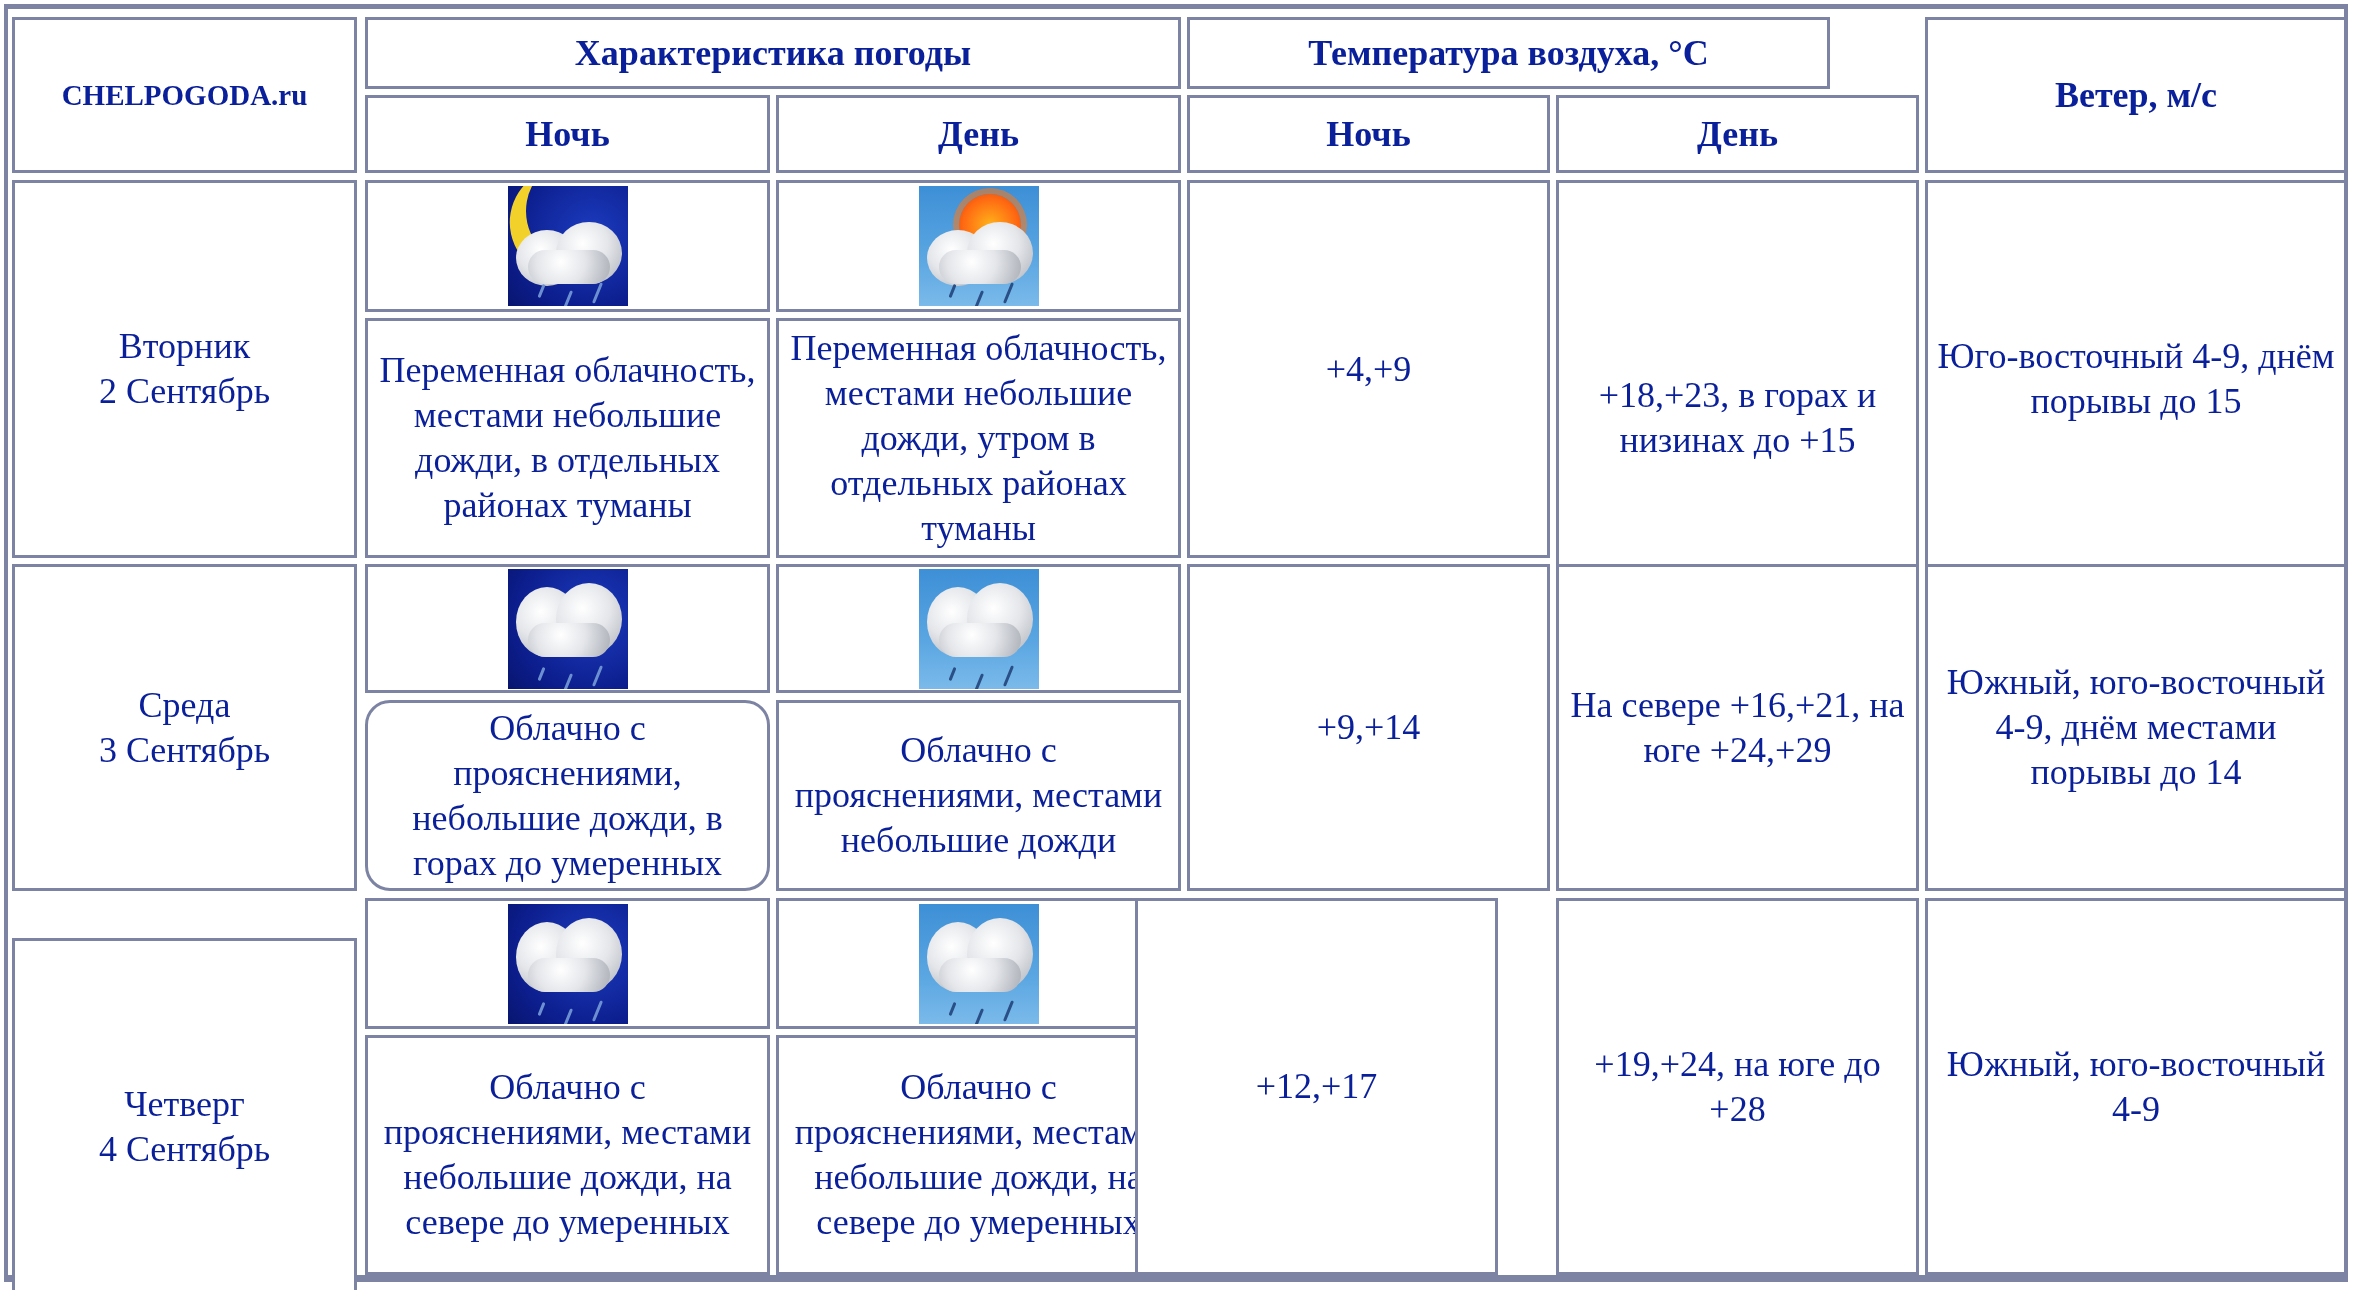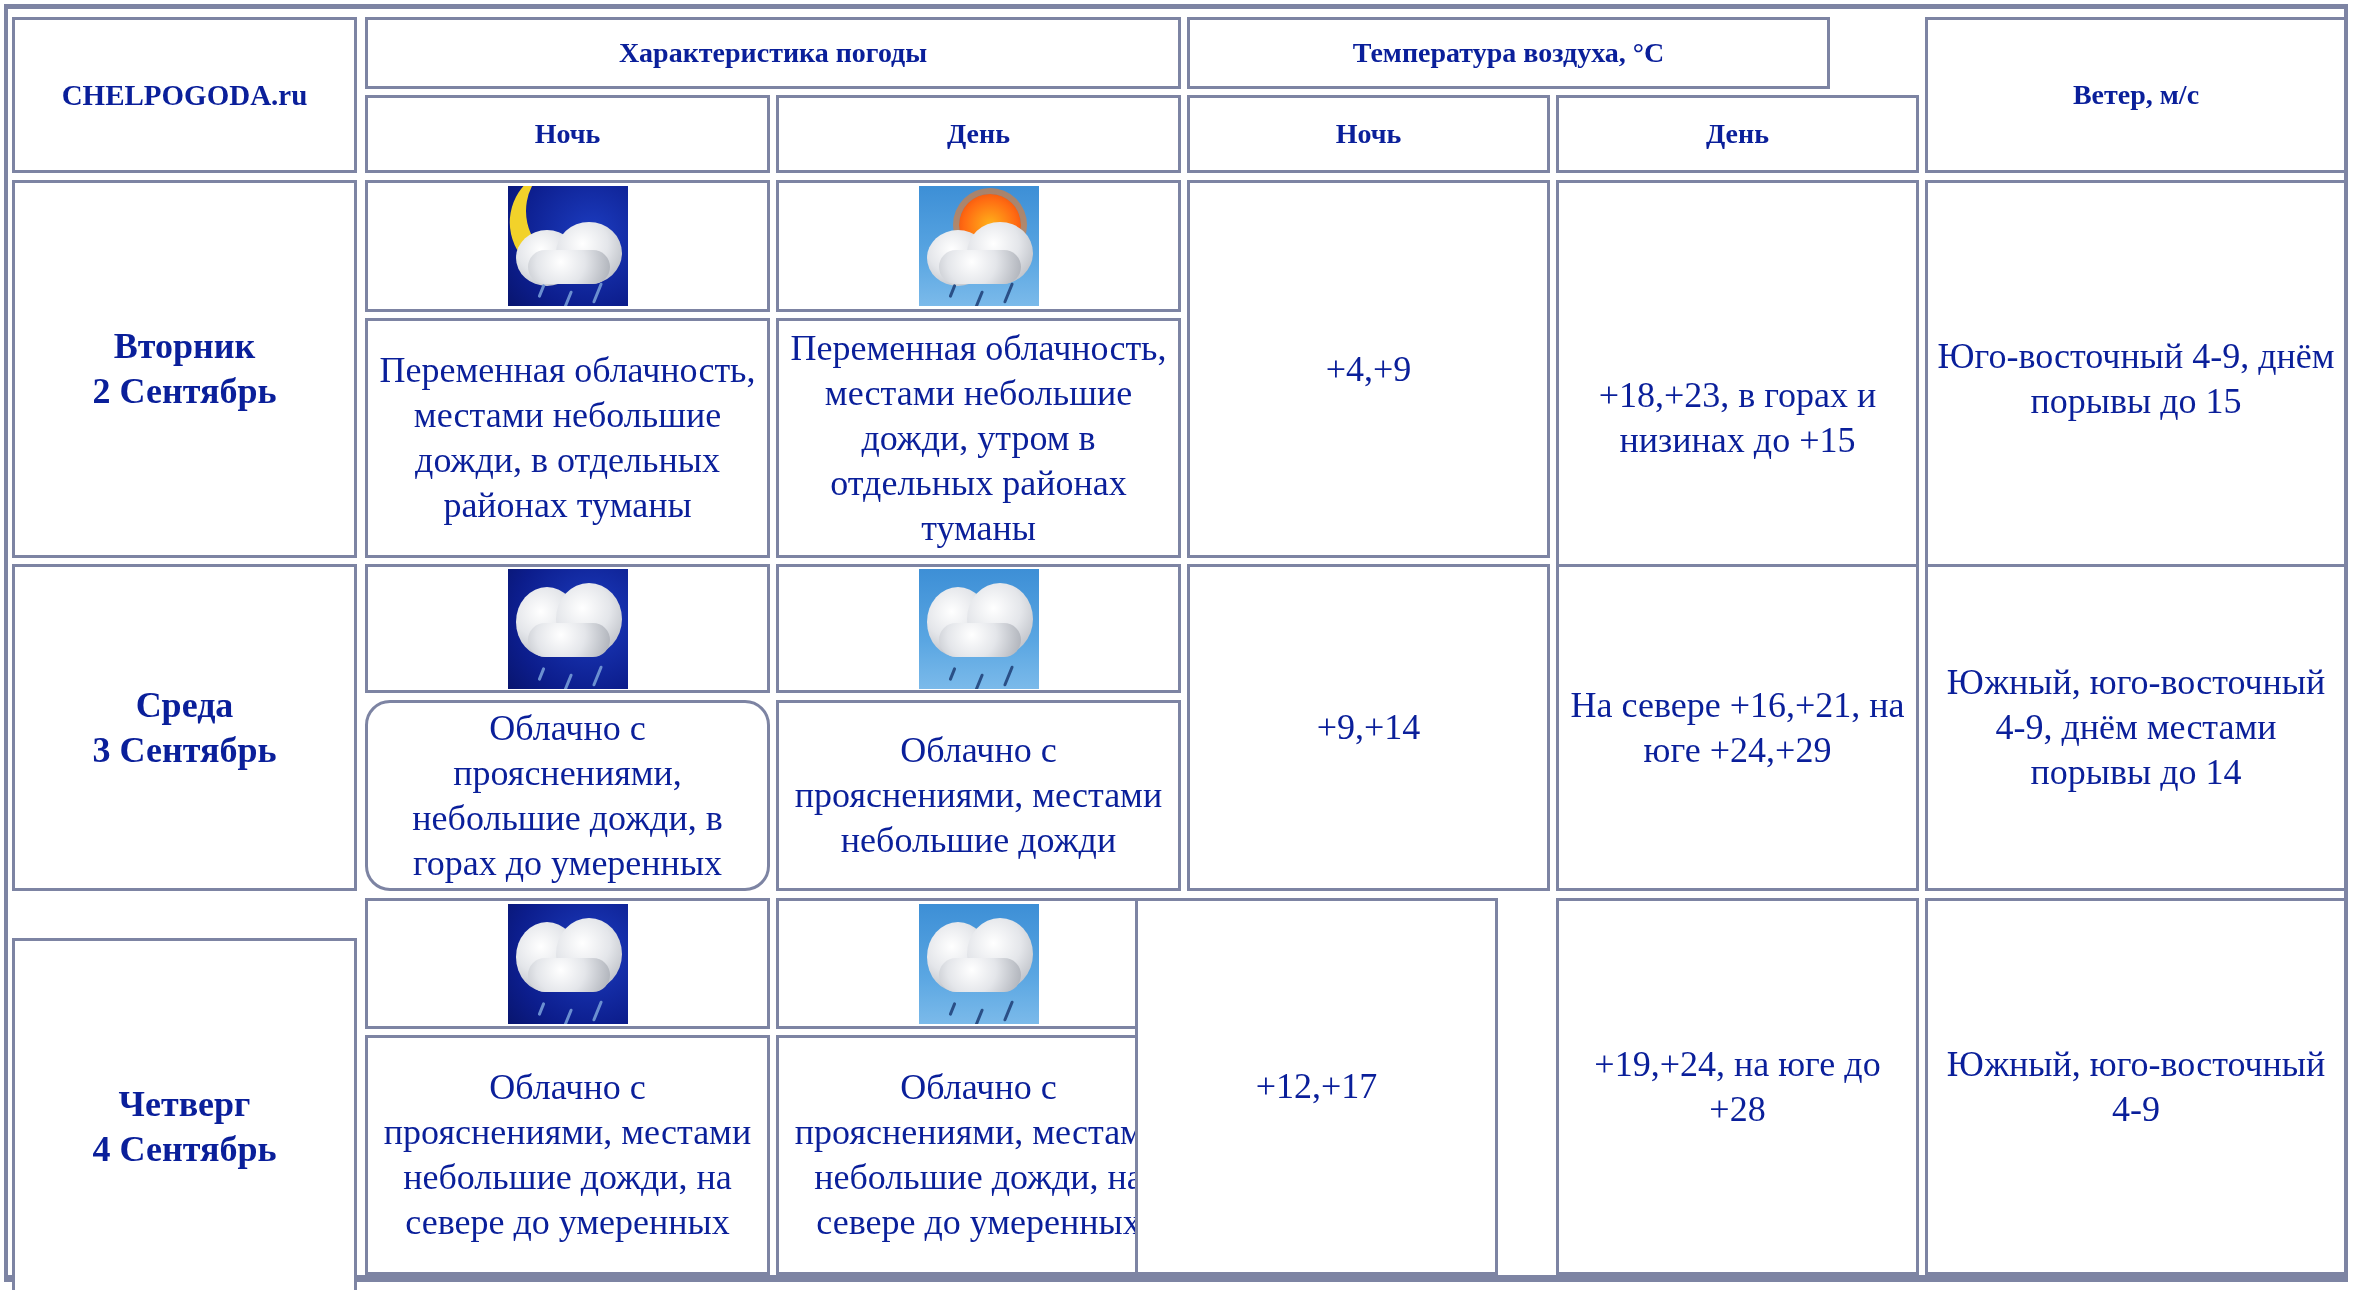--- a/index.html
+++ b/index.html
@@ -2,23 +2,23 @@
 <html><head>
 <meta charset="utf-8">
 <style>
   html, body { margin: 0; padding: 0; background: #ffffff; }
   body { width: 2358px; height: 1290px; position: relative; overflow: hidden;
          font-family: "Liberation Serif", "DejaVu Serif", serif; color: #0a1f9a; }
   .outer { position: absolute; left: 4px; top: 4px; width: 2344px; height: 1278px;
            border: 4px solid #7d84a3; border-top-width: 5px; border-bottom-width: 7px; box-sizing: border-box; }
   .cell { position: absolute; box-sizing: border-box; border: 3px solid #7d84a3; background: #fff;
           display: flex; align-items: center; justify-content: center; text-align: center; }
-  .hdr { font-weight: bold; font-size: 28px; line-height: 44px; }
+  .hdr { font-weight: bold; font-size: 36px; line-height: 44px; }
   .site { font-size: 29px; }
-  .day { font-weight: bold; font-size: 36px; line-height: 45px; }
+  .day { font-weight: normal; font-size: 36px; line-height: 45px; }
   .txt { font-size: 36px; line-height: 45px; padding: 0 6px; }
   .icon { width: 120px; height: 120px; position: relative; overflow: hidden; }
   .icon.night { background: radial-gradient(circle at 70% 40%, #1c3cc0 0%, #0c1d8c 70%, #08156e 100%); }
   .icon.day { background: linear-gradient(180deg, #3d8fd6 0%, #5aa6e2 60%, #7bbaea 100%); }
   .moon { position: absolute; left: 18px; top: -30px; width: 110px; height: 110px; border-radius: 50%;
           box-shadow: -14px 14px 0 0 #f2d22a; transform: rotate(10deg); }
   .sun { position: absolute; left: 40px; top: 8px; width: 62px; height: 62px; border-radius: 50%;
          background: radial-gradient(circle, #ffb21a 0%, #ff6a12 60%, #e0400a 100%);
          box-shadow: 0 0 0 6px rgba(255,120,20,0.55); }
   .cloud { position: absolute; border-radius: 50%;

